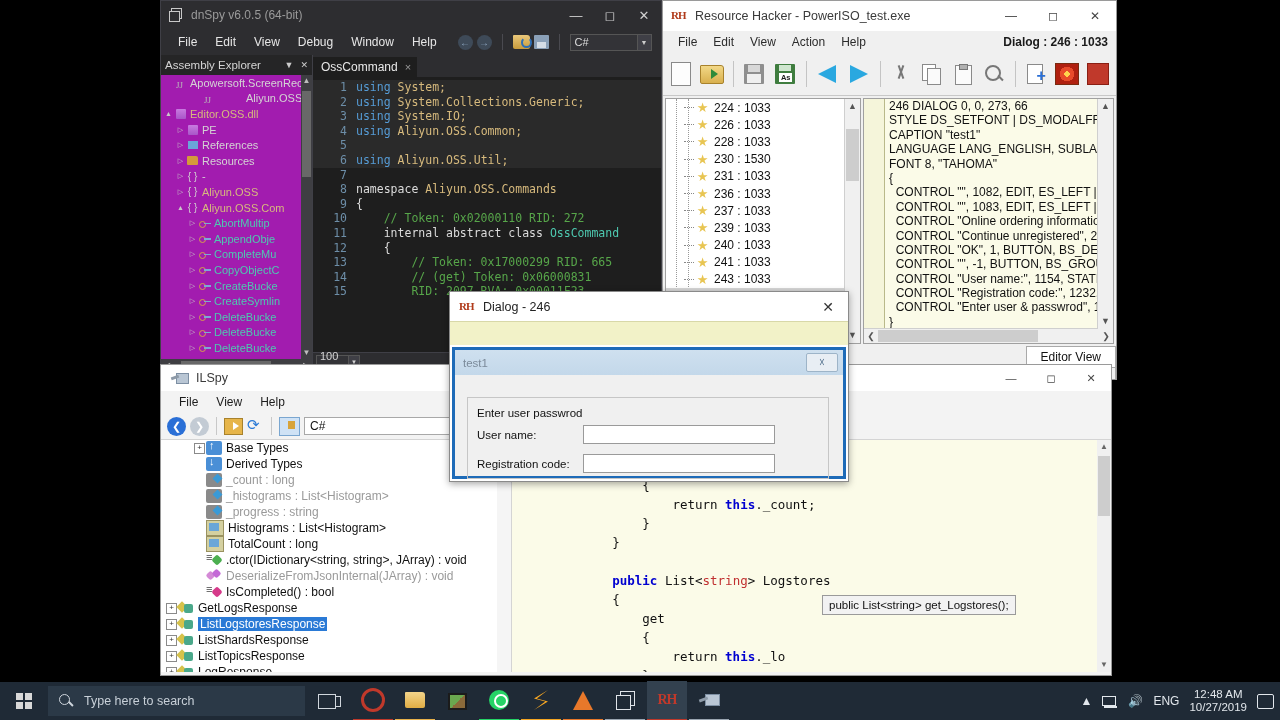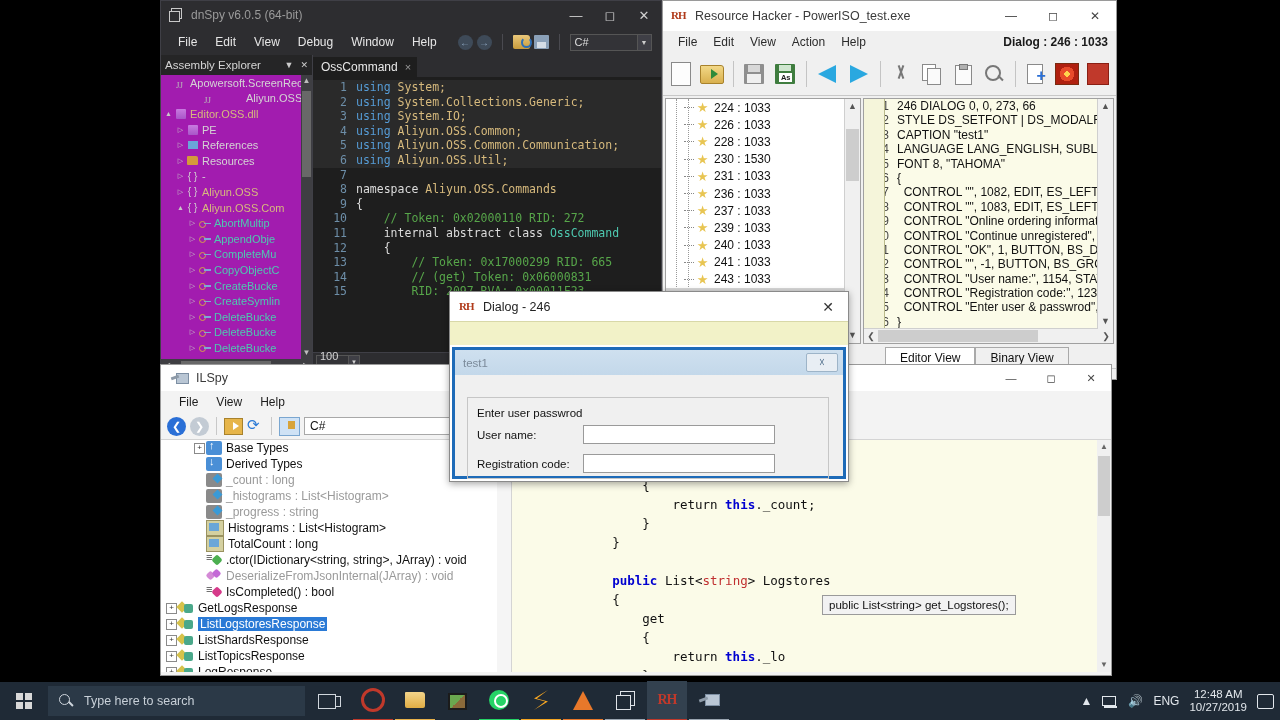--- a/index.html
+++ b/index.html
@@ -131,27 +131,27 @@
   .rh-row.sel{background:#d6d6d6;}
   .star{width:13px;height:13px;margin-right:5px;flex:none;color:#e8c552;font-size:13px;line-height:13px;text-align:center;}
   .star.green{color:#4aa54a;}
   .rh-tree .vline{position:absolute;left:10px;top:0;bottom:0;border-left:1px dotted #999;}
   .rh-tree .vline2{position:absolute;left:22px;top:0;bottom:0;border-left:1px dotted #999;}
   .rh-sb{position:absolute;right:0;top:0;width:15px;height:100%;background:#f0f0f0;border-left:1px solid #cfcfcf;}
   .rh-sb .ar{height:15px;text-align:center;line-height:15px;font-size:9px;color:#555;}
   .rh-sb .th{position:absolute;left:1px;width:13px;background:#cdcdcd;}
   .rh-editor{flex:1;margin:2px 2px 2px 0;border:1px solid #a0a0a0;background:#fbfbe8;position:relative;overflow:hidden;box-sizing:border-box;}
   .rh-gutter{position:absolute;left:0;top:0;width:20px;height:100%;background:#f5f5da;border-right:1px solid #b9b98a;}
-  .rh-cl{height:14.4px;display:flex;font-size:12px;white-space:pre;font-family:"Liberation Sans",sans-serif;color:#111;padding-left:8px;}
+  .rh-cl{height:14.4px;display:flex;font-size:12px;white-space:pre;font-family:"Liberation Sans",sans-serif;color:#111;}
   .rh-cl .g{width:20px;text-align:right;padding-right:3px;flex:none;color:#444;box-sizing:border-box;}
   .rh-cl .t{padding-left:5px;}
   .rh-hsb{position:absolute;left:0;right:0;bottom:0;height:14px;background:#f0f0f0;border-top:1px solid #cfcfcf;display:flex;align-items:center;}
   .rh-hsb .ar{width:14px;text-align:center;font-size:9px;color:#555;}
   .rh-hsb .th{height:12px;background:#cdcdcd;width:160px;}
-  .rh-tabs{height:22px;background:#f0f0f0;display:flex;align-items:flex-end;padding-left:222px;}
+  .rh-tabs{height:22px;background:#f0f0f0;display:flex;align-items:flex-end;padding-left:222px;flex-direction:column;}
   .rh-tab{padding:3px 14px;font-size:12px;color:#111;border:1px solid #a9a9a9;border-bottom:none;background:#f0f0f0;}
   .rh-tab.act{background:#fff;font-weight:normal;}
   .rh-status{height:20px;background:#f0f0f0;border-top:1px solid #c8c8c8;display:flex;align-items:center;font-size:12px;color:#111;}
   .rh-status .c1{width:222px;padding-left:6px;box-sizing:border-box;}
   .rh-status .c2{flex:1;border-left:1px solid #c8c8c8;height:100%;}
 
   
   #ilspy{left:160px;top:364px;width:952px;height:312px;background:#f3f3f3;border:1px solid #9a9a9a;box-sizing:border-box;}
   .il-title{height:26px;background:#fff;display:flex;align-items:center;padding-left:10px;color:#3a3a3a;font-size:12.5px;}
   .il-logo{width:16px;height:12px;margin-right:9px;position:relative;}
@@ -421,21 +421,21 @@
           <div class="dn-tab">
             <span>OssCommand</span>
             <span class="x">×</span>
           </div>
         </div>
         <div class="dn-code" id="dn-code">
             <div class="cl selline"><span class="ln">1</span><span><span class="k-kw">using </span><span class="k-ns">System;</span></span></div>
             <div class="cl selline"><span class="ln">2</span><span><span class="k-kw">using </span><span class="k-ns">System.Collections.Generic;</span></span></div>
             <div class="cl selline"><span class="ln">3</span><span><span class="k-kw">using </span><span class="k-ns">System.IO;</span></span></div>
             <div class="cl selline"><span class="ln">4</span><span><span class="k-kw">using </span><span class="k-ns">Aliyun.OSS.Common;</span></span></div>
-            <div class="cl selline"><span class="ln">5</span><span><span class="k-kw">using </span><span class="k-ns">Aliyun.OSS.Common.Communication;</span></span></div>
+            <div class="cl selline"><span class="ln">5</span></div>
             <div class="cl selline"><span class="ln">6</span><span><span class="k-kw">using </span><span class="k-ns">Aliyun.OSS.Util;</span></span></div>
             <div class="cl"><span class="ln">7</span><span><span class="k-id"></span></span></div>
             <div class="cl"><span class="ln">8</span><span><span class="k-id">namespace </span><span class="k-ns">Aliyun.OSS.Commands</span></span></div>
             <div class="cl"><span class="ln">9</span><span><span class="k-id">{</span></span></div>
             <div class="cl"><span class="ln">10</span><span><span class="k-cm">    // Token: 0x02000110 RID: 272</span></span></div>
             <div class="cl"><span class="ln">11</span><span><span class="k-id">    internal abstract class </span><span class="k-ty">OssCommand</span></span></div>
             <div class="cl"><span class="ln">12</span><span><span class="k-id">    {</span></span></div>
             <div class="cl"><span class="ln">13</span><span><span class="k-cm">        // Token: 0x17000299 RID: 665</span></span></div>
             <div class="cl"><span class="ln">14</span><span><span class="k-cm">        // (get) Token: 0x06000831</span></span></div>
             <div class="cl"><span class="ln">15</span><span><span class="k-cm">        RID: 2097 RVA: 0x00011F23</span></span></div>

